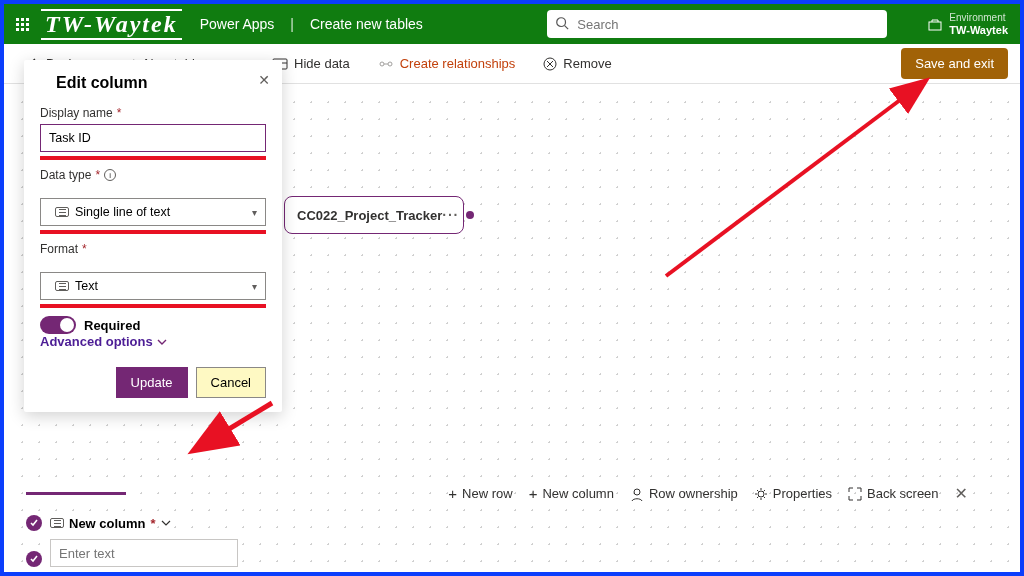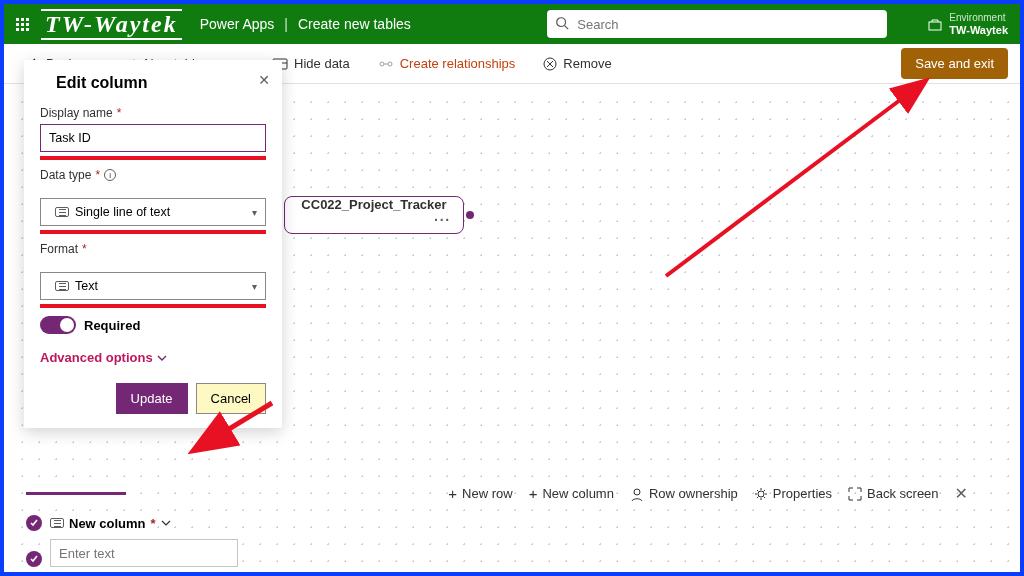--- a/index.html
+++ b/index.html
@@ -2,59 +2,59 @@
 <html><head>
 <meta charset="utf-8">
 <style>
 * { margin:0; padding:0; box-sizing:border-box; font-family:"Segoe UI",Arial,sans-serif; }
 body { width:1024px; height:576px; overflow:hidden; border:4px solid #0b3efc; position:relative; background:#fff; }
 
 .header { height:40px; background:#107c10; display:flex; align-items:center; color:#fff; padding:0 12px; }
 .waffle { display:grid; grid-template-columns:repeat(3,3px); grid-template-rows:repeat(3,3px); gap:2px; margin-right:12px; cursor:pointer; }
 .waffle span { background:#fff; width:3px; height:3px; }
 .brand { font-family:"Times New Roman",serif; font-style:italic; font-weight:bold; font-size:24px; letter-spacing:2px; border-top:2px solid #fff; border-bottom:2px solid #fff; padding:0 4px; }
-.crumbs { margin-left:18px; font-size:14px; display:flex; gap:10px; align-items:center; }
+.crumbs { margin-left:18px; font-size:14px; display:flex; gap:16px; align-items:center; }
 .crumbs .sep { opacity:.8; }
 .searchwrap { margin-left:auto; margin-right:40px; }
 .search { width:340px; height:28px; border:none; border-radius:4px; padding:0 10px 0 30px; font-size:13px; }
 .search-slot { position:relative; }
 .search-slot svg { position:absolute; left:8px; top:6px; }
 .env { font-size:11px; line-height:13px; }
 .env .lbl { opacity:.8; font-size:10px; }
 .env-ico { margin-right:6px; }
 
 .toolbar { height:40px; border-bottom:1px solid #e1e1e1; display:flex; align-items:center; padding:0 12px; font-size:13px; color:#323130; gap:8px; }
 .tbtn { display:flex; align-items:center; gap:6px; padding:6px 10px; cursor:pointer; border-radius:2px; }
 .tbtn.disabled { color:#c2410c; cursor:default; }
 .tsep { width:18px; }
 .save-exit { margin-left:auto; background:#a16207; color:#fff; padding:8px 14px; border-radius:4px; font-size:13px; cursor:pointer; }
 
 .canvas { position:absolute; left:4px; top:84px; right:4px; bottom:4px;
   background-image:radial-gradient(#d0d0d0 1px, transparent 1px);
   background-size:17px 17px; background-position:6px 6px;
 }
 
-.node { position:absolute; left:276px; top:108px; width:180px; height:38px; border:1.5px solid #742774; border-radius:8px; background:#fff; display:flex; align-items:center; padding:0 12px; font-size:13px; font-weight:600; color:#323130;flex-direction:column; }
+.node { position:absolute; left:276px; top:108px; width:180px; height:38px; border:1.5px solid #742774; border-radius:8px; background:#fff; display:flex; align-items:center; padding:0 12px; font-size:13px; font-weight:600; color:#323130; }
 .node .dots { margin-left:auto; color:#605e5c; letter-spacing:1px; font-size:14px; cursor:pointer; }
 .node-out { position:absolute; left:458px; top:123px; width:8px; height:8px; border-radius:50%; background:#742774; }
 
 .panel { position:absolute; left:20px; top:56px; width:258px; background:#fff; box-shadow:0 4px 16px rgba(0,0,0,.18); z-index:10; padding:14px 16px; border-radius:2px; }
 .panel h3 { font-size:16px; font-weight:600; margin-bottom:14px;margin-left:16px; }
 .panel-close { position:absolute; top:12px; right:12px; cursor:pointer; color:#605e5c; font-size:14px; }
 .flbl { font-size:12px; color:#323130; display:flex; align-items:center; gap:4px; margin-bottom:4px; margin-top:2px; }
 .flbl .req { color:#a4262c; }
 .info-ico { display:inline-block; width:12px; height:12px; border:1px solid #605e5c; border-radius:50%; font-size:8px; line-height:11px; text-align:center; }
 .tin { width:100%; height:28px; border:1.5px solid #742774; padding:0 8px; font-size:12.5px; }
 .sel { width:100%; height:28px; border:1px solid #8a8886; padding:0 14px; font-size:12.5px; display:flex; align-items:center; gap:6px; position:relative; cursor:pointer;margin-top:16px; }
 .sel .chev { position:absolute; right:8px; color:#605e5c; font-size:10px; }
 .under { height:4px; background:#e81123; margin-top:4px; margin-bottom:8px; }
 .tog-row { display:flex; align-items:center; gap:8px; margin-top:8px; font-size:13px; font-weight:600; }
 .tog { width:36px; height:18px; border-radius:10px; background:#742774; position:relative; cursor:pointer; }
 .tog::after { content:""; position:absolute; right:2px; top:2px; width:14px; height:14px; background:#fff; border-radius:50%; }
-.adv { margin-top:16px; color:#be185d; font-size:13px; font-weight:600; cursor:pointer; display:flex; align-items:center; gap:4px; }
+.adv { color:#4c1d95; font-size:13px; font-weight:600; cursor:pointer; display:flex; align-items:center; gap:4px; }
 .btnrow { display:flex; gap:8px; justify-content:flex-end; margin-top:18px; }
 .btn { padding:7px 14px; font-size:13px; cursor:pointer; border:1px solid #8a8886; background:#fef9c3; }
 .btn.primary { background:#742774; border-color:#742774; color:#fff; }
 .callout-tip { position:absolute; left:120px; top:388px; width:0; height:0; border-left:10px solid transparent; border-right:10px solid transparent; border-top:10px solid #fff; filter:drop-shadow(0 2px 2px rgba(0,0,0,.15)); }
 
 .tbl { position:absolute; left:18px; top:404px; right:16px; }
 .tbl-top { border-top:3px solid #742774; width:100px; }
 .tbl-tools { position:absolute; right:32px; top:-8px; display:flex; gap:16px; font-size:13px; color:#323130; align-items:center; }
 .tbl-tools .itm { display:flex; align-items:center; gap:5px; cursor:pointer; }
 .tbl-tools .close { font-size:16px; cursor:pointer; color:#605e5c; }

